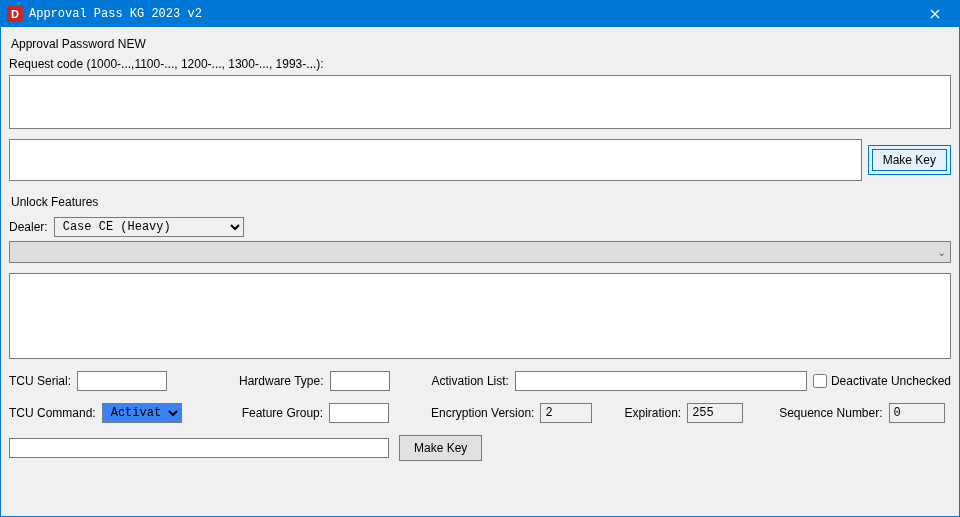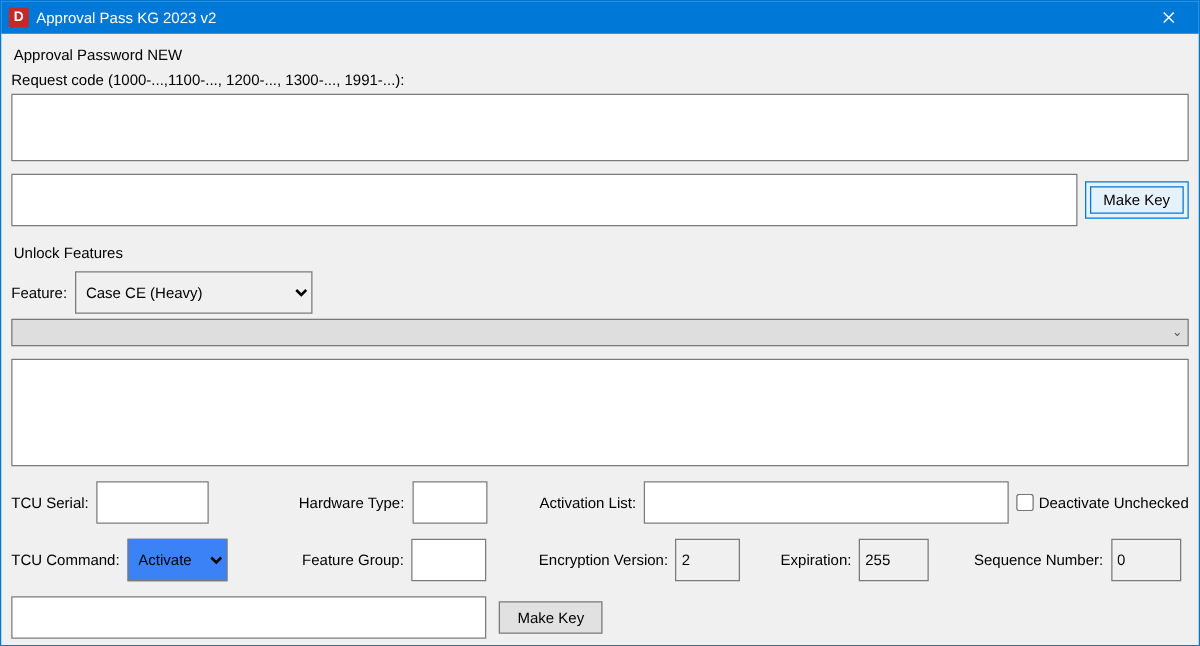--- a/index.html
+++ b/index.html
@@ -27,21 +27,21 @@
     padding: 0 4px 0 6px;
   }
   .titlebar .app-icon {
     width: 16px; height: 16px;
     background: #c62828;
     border-radius: 2px;
     display: flex; align-items: center; justify-content: center;
     font-weight: bold; font-size: 11px; color: #fff;
     margin-right: 6px;
   }
-  .titlebar .title-text { flex: 1; font-size: 12px; }
+  .titlebar .title-text { flex: 1; font-size: 12px; font-family: Liberation Mono, monospace; }
   .titlebar .close-btn {
     width: 40px; height: 26px;
     display: flex; align-items: center; justify-content: center;
     cursor: pointer;
   }
   .titlebar .close-btn svg { width: 10px; height: 10px; }
 
   .body {
     flex: 1;
     padding: 6px 8px 8px 8px;
@@ -95,24 +95,24 @@
     border: 1px solid #0078d7;
     background: #e5f1fb;
   }
   .btn-primary-frame .btn {
     border: 1px solid #0078d7;
     background: #e5f1fb;
     height: 22px;
   }
 
   select, input[type="text"] {
-    height: 34px;
-    border: 1px solid #7a7a7a;
-    background: #fff;
-    font-family: Liberation Sans, sans-serif;
+    height: 20px;
+    border: 1px solid #7a7a7a;
+    background: #fff;
+    font-family: Liberation Mono, monospace;
     font-size: 12px;
     padding: 0 4px;
   }
   .dealer-select { width: 190px; background: #f0f0f0; }
   .vehicle-select {
     width: 100%; height: 22px;
     border: 1px solid #7a7a7a;
     background: #dedede;
     display: flex; align-items: center; justify-content: flex-end;
     padding-right: 4px;
@@ -168,34 +168,34 @@
     <div class="close-btn">
       <svg viewBox="0 0 10 10">
           <path d="M1 1 L9 9 M9 1 L1 9" stroke="#fff" stroke-width="1.2"></path>
         </svg>
     </div>
   </div>
 
   <div class="body">
 
     <div class="group-title">Approval Password NEW</div>
-    <div class="label">Request code (1000-...,1100-..., 1200-..., 1300-..., 1991-...):</div>
+    <div class="label">Request code (1000-...,1100-..., 1200-..., 1300-..., 1993-...):</div>
     <textarea class="request-area" style=""></textarea>
 
     <div class="row">
       <div class="out1"></div>
       <div class="btn-primary-frame">
         <button class="btn">Make Key</button>
       </div>
     </div>
 
     <div class="group-title" style="margin-top:10px">Unlock Features</div>
 
     <div class="cell" style="margin-top:2px">
-      <span class="lbl">Feature:</span>
+      <span class="lbl">Dealer:</span>
       <select class="dealer-select">
         <option>Case CE (Heavy)</option>
       </select>
     </div>
 
     <div class="vehicle-select">
       <span></span>
       <span class="chev">⌄</span>
     </div>
 

